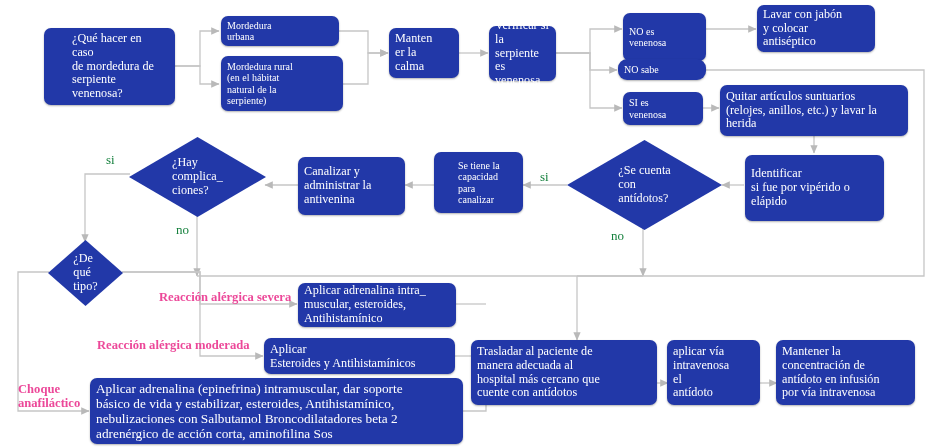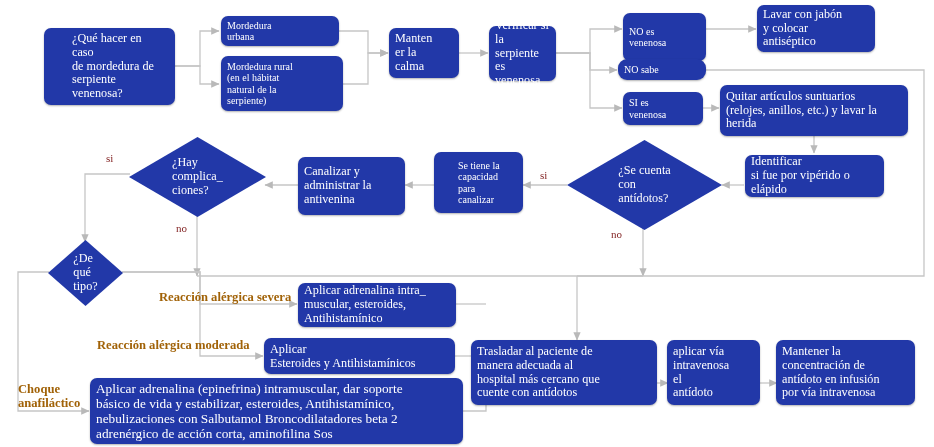--- a/index.html
+++ b/index.html
@@ -35,26 +35,26 @@
     background:#2238A8;
     clip-path:polygon(50% 0,100% 50%,50% 100%,0 50%);
   }
   .diamond .dtext{
     position:absolute;left:0;top:0;width:100%;height:100%;
     display:flex;align-items:center;justify-content:center;
   }
   .diamond .dtext span{display:block;text-align:left;}
   .lbl{
     position:absolute;
-    font-size:11px;
-    color:#7f1d1d;
+    font-size:13px;
+    color:#15803d;
     white-space:pre;
   }
   .lbl.red{
-    color:#a16207;
+    color:#ec4899;
     font-weight:bold;
     font-size:12.6px;
   }
 </style>
 </head>
 <body>
 
 <div id="stage">
 
   <svg id="wires" viewBox="0 0 934 447">
@@ -174,21 +174,21 @@
 y colocar
 antiséptico</span>
   </div>
 
   <div class="node" style="left:720px;top:85px;width:188px;height:51px;">
     <span>Quitar artículos suntuarios
 (relojes, anillos, etc.) y lavar la
 herida</span>
   </div>
 
-  <div class="node" style="left:745px;top:155px;width:139px;height:42px;font-family:Liberation Serif, serif;">
+  <div class="node" style="left:745px;top:155px;width:139px;height:66px;font-family:Liberation Serif, serif;">
     <span>Identificar
 si fue por vipérido o
 elápido</span>
   </div>
 
   <div class="diamond" style="left:567px;top:140px;width:155px;height:90px;">
     <div class="dshape"></div>
     <div class="dtext"><span>¿Se cuenta
 con
 antídotos?</span></div>

